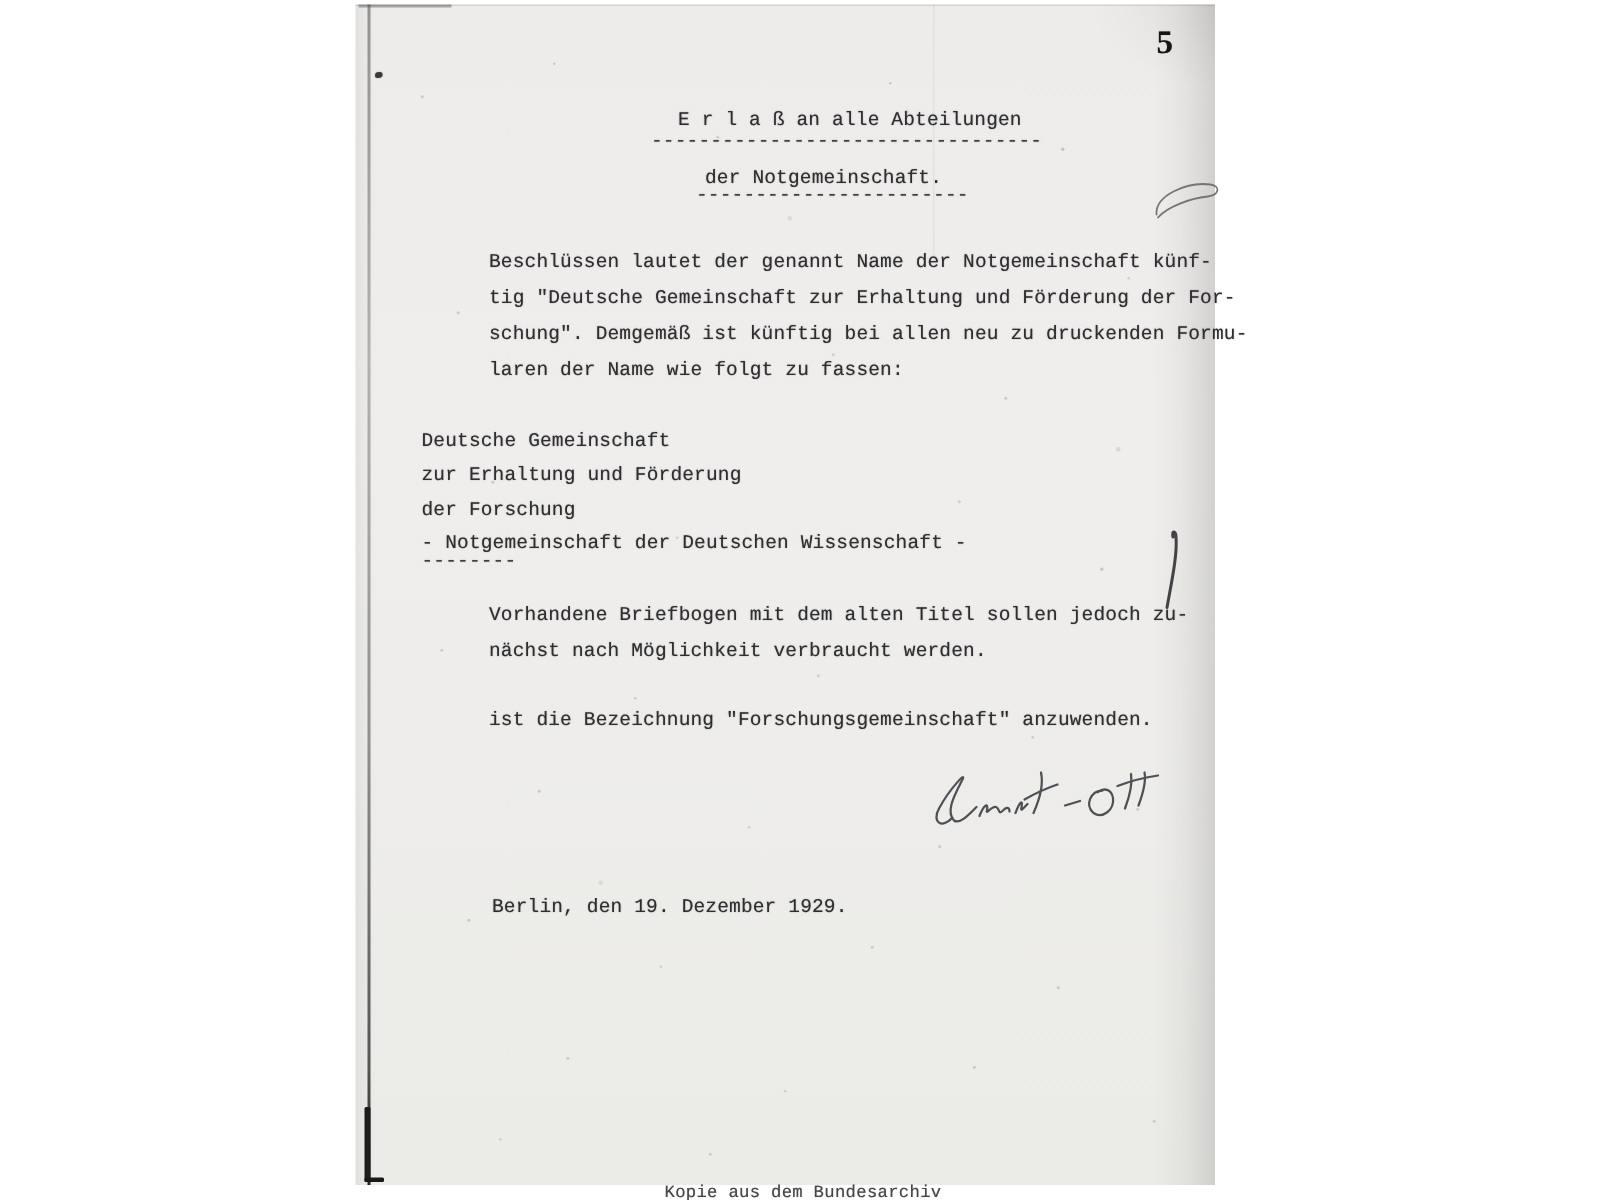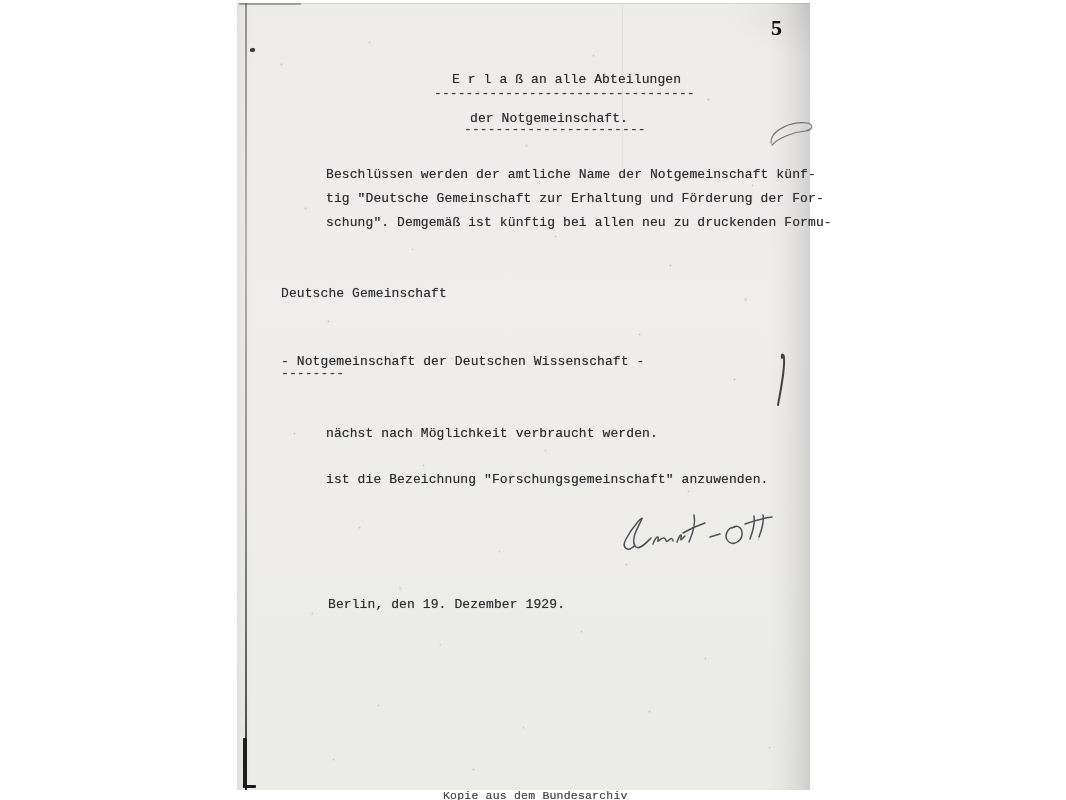--- a/index.html
+++ b/index.html
@@ -82,28 +82,32 @@
   <div class="ink-speck"></div>
   <div class="speck-a"></div>
 
   <div class="pagenum">5</div>
 
   <div class="ln" style="left:215px;top:70px">E r l a ß an alle Abteilungen</div>
   <div class="ln rule" style="left:197px;top:84px">---------------------------------</div>
   <div class="ln" style="left:233px;top:109px">der Notgemeinschaft.</div>
   <div class="ln rule" style="left:227px;top:120px">-----------------------</div>
 
-  <div class="ln" style="left:89px;top:165px">Beschlüssen werden der amtliche Name der Notgemeinschaft künf-</div>
+  <div class="ln" style="left:89px;top:165px">Beschlüssen lautet der genannt Name der Notgemeinschaft künf-</div>
   <div class="ln" style="left:89px;top:189px">tig "Deutsche Gemeinschaft zur Erhaltung und Förderung der For-</div>
   <div class="ln" style="left:89px;top:213px">schung". Demgemäß ist künftig bei allen neu zu druckenden Formu-</div>
+  <div class="ln" style="left:89px;top:237px">laren der Name wie folgt zu fassen:</div>
 
   <div class="ln centered" style="top:284px">Deutsche Gemeinschaft</div>
+  <div class="ln centered" style="top:307px">zur Erhaltung und Förderung</div>
+  <div class="ln centered" style="top:330px">der Forschung</div>
   <div class="ln centered" style="top:352px">- Notgemeinschaft der Deutschen Wissenschaft -</div>
   <div class="ln centered rule" style="top:364px">--------</div>
 
+  <div class="ln" style="left:89px;top:400px">Vorhandene Briefbogen mit dem alten Titel sollen jedoch zu-</div>
   <div class="ln" style="left:89px;top:424px">nächst nach Möglichkeit verbraucht werden.</div>
   <div class="ln" style="left:89px;top:470px">ist die Bezeichnung "Forschungsgemeinschaft" anzuwenden.</div>
 
   <div class="sig" title="Schmidt-Ott">
     <svg width="172" height="54" viewBox="0 0 172 54">
       <g fill="none" stroke="#34353c" stroke-width="1.5" stroke-linecap="round" opacity="0.85">
         <path d="M16,38 C9,46 2,41 7,32 C14,19 27,5 22,14 C18,22 11,34 17,40 C21,43 28,35 32,31"></path>
         <path d="M34,37 C37,29 40,28 39,33 C38,37 42,30 45,31 C48,32 46,37 50,33 C52,31 54,31 54,34"></path>
         <path d="M58,35 C61,27 63,26 62,31 C61,35 64,31 66,29"></path>
         <path d="M70,35 C74,26 77,17 75,8"></path>

